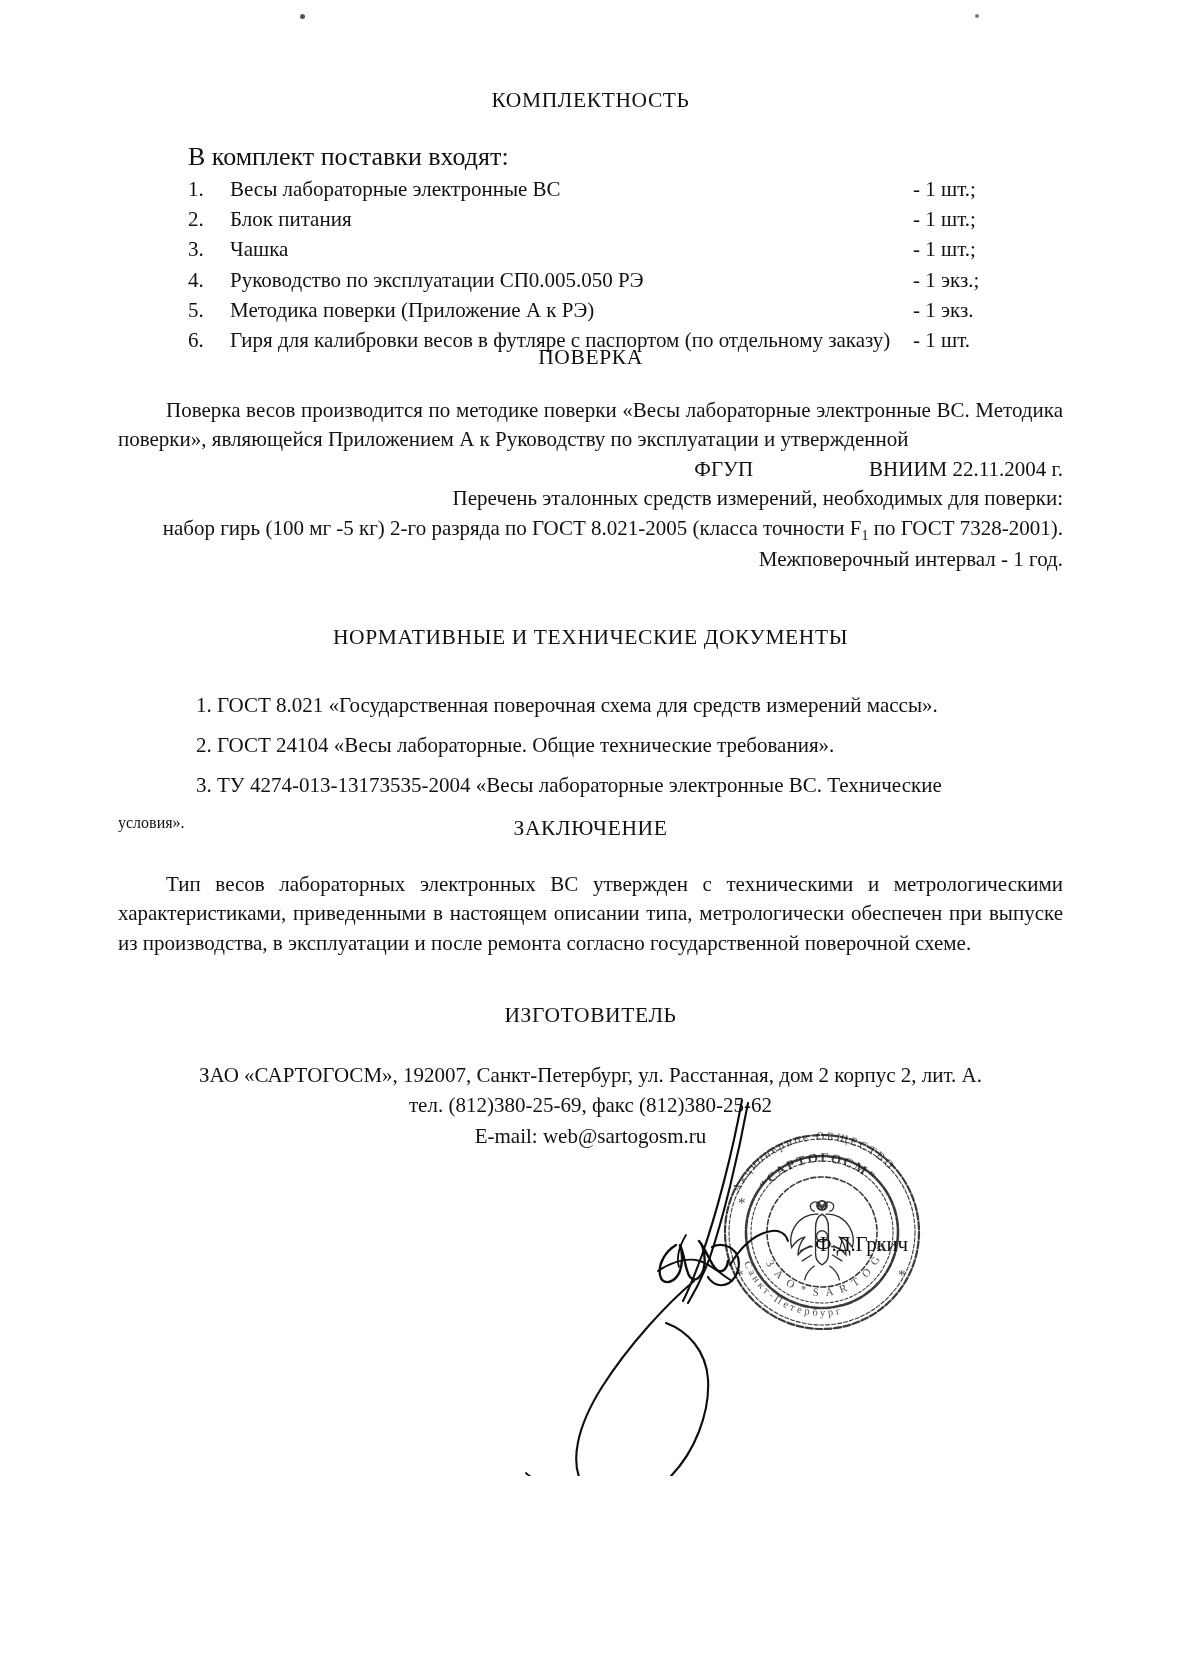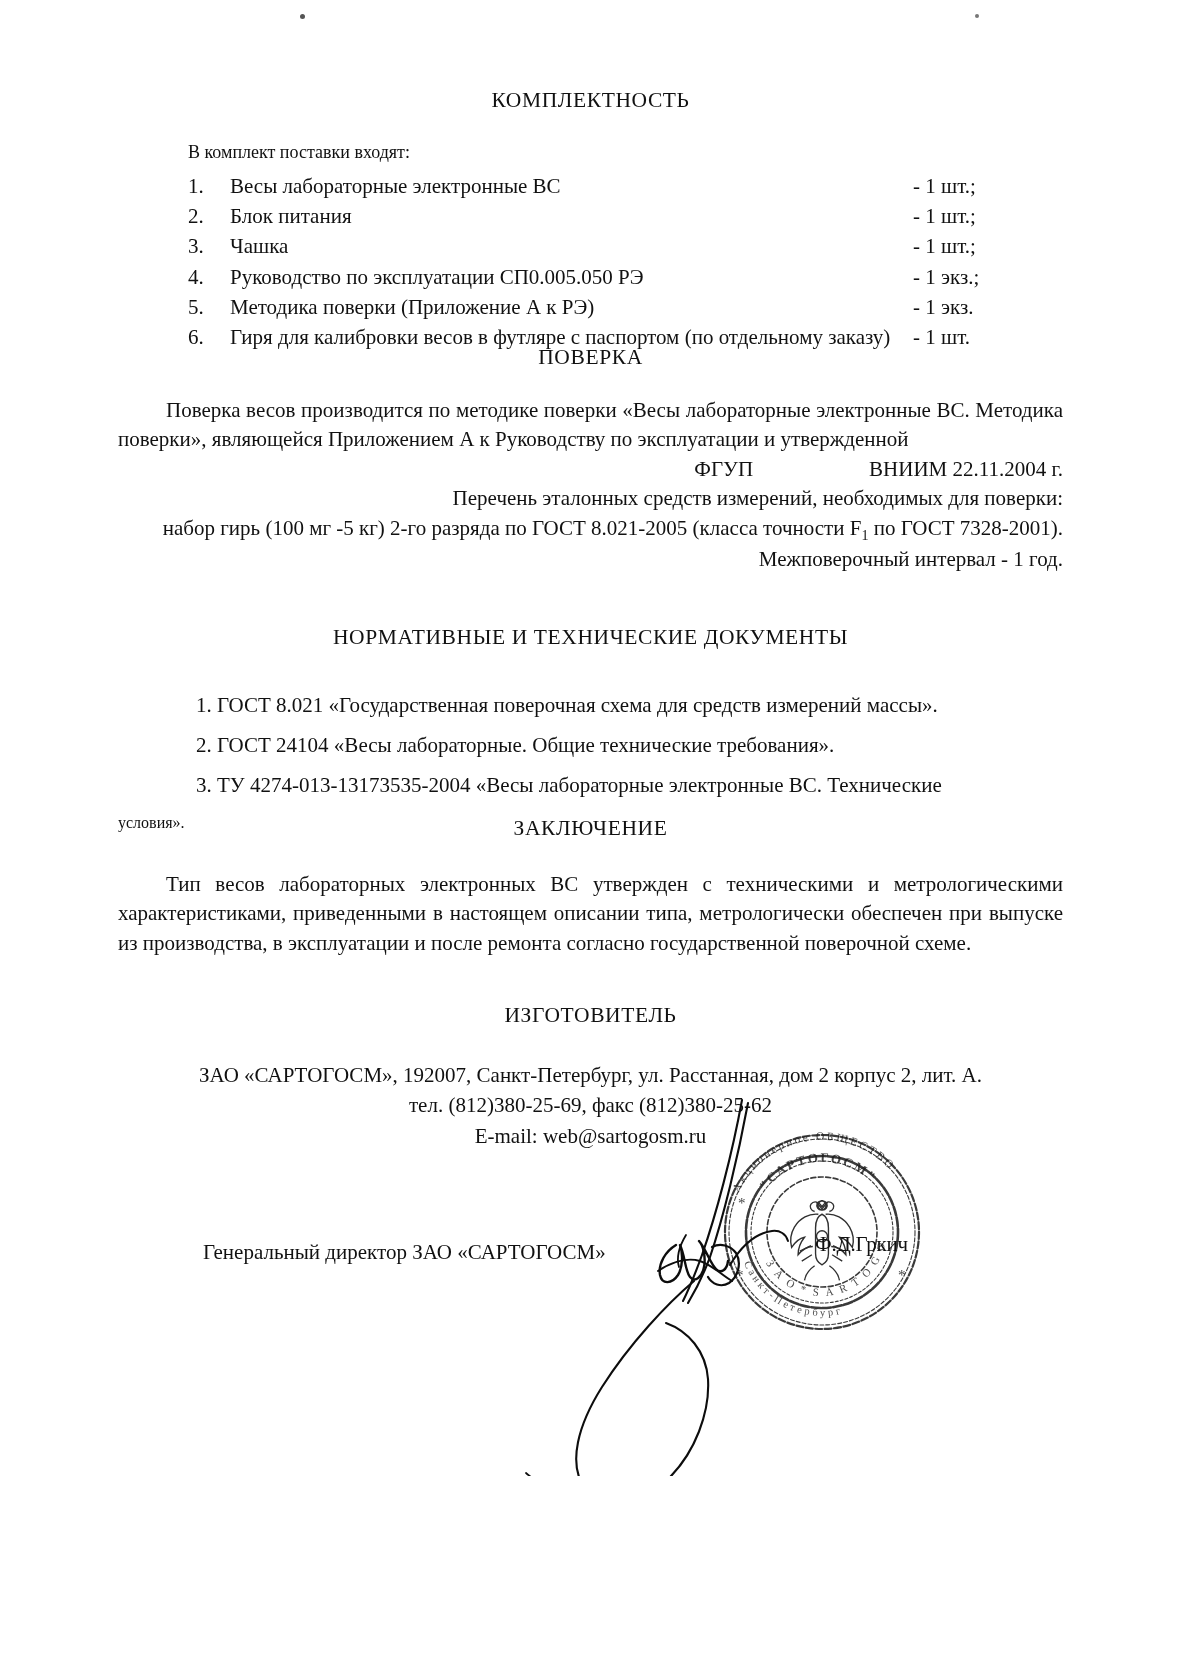--- a/index.html
+++ b/index.html
@@ -52,22 +52,22 @@
     line-height: 1.40;
     margin: 0;
     text-align: justify;
     text-justify: inter-word;
   }
   p.para-left { text-align: right; }
   .indent { display: inline-block; width: 48px; }
 
   
   .kit-intro {
-    font-size: 18px;
-    margin: 0 0 8px 0;
+    font-size: 26px;
+    margin: 0 0 2px 0;
     padding-left: 70px;
   }
   .kit-list {
     margin: 0;
     padding: 0;
     list-style: none;
   }
   .kit-row {
     display: flex;
     align-items: baseline;
@@ -236,23 +236,20 @@
   <div class="content" style="top:1003px;">
     <h2 class="section-title">ИЗГОТОВИТЕЛЬ</h2>
   </div>
 
   <div class="content" style="top:1060px;">
     <p class="mfr-line">ЗАО «САРТОГОСМ», 192007, Санкт-Петербург, ул. Расстанная, дом 2 корпус 2, лит. А.</p>
     <p class="mfr-line">тел. (812)380-25-69, факс (812)380-25-62</p>
     <p class="mfr-line">E-mail: web@sartogosm.ru</p>
   </div>
 
-  <div class="content" style="top:1240px;">
-    <p class="sign-row">Генеральный директор ЗАО «САРТОГОСМ»</p>
-  </div>
 
   <div class="stamp-wrap">
     <svg viewBox="0 0 220 220" width="220" height="220" aria-hidden="true">
       <defs>
         <path id="arcOuter" d="M 110,110 m -92,0 a 92,92 0 1,1 184,0" fill="none"></path>
         <path id="arcOuterBottom" d="M 110,110 m -84,0 a 84,84 0 1,0 168,0" fill="none"></path>
         <path id="arcInner" d="M 110,110 m -70,0 a 70,70 0 1,1 140,0" fill="none"></path>
         <path id="arcInnerBottom" d="M 110,110 m -64,0 a 64,64 0 1,0 128,0" fill="none"></path>
       </defs>
       <g stroke="#1a1a1a" fill="none" stroke-linecap="round" opacity="0.86">

